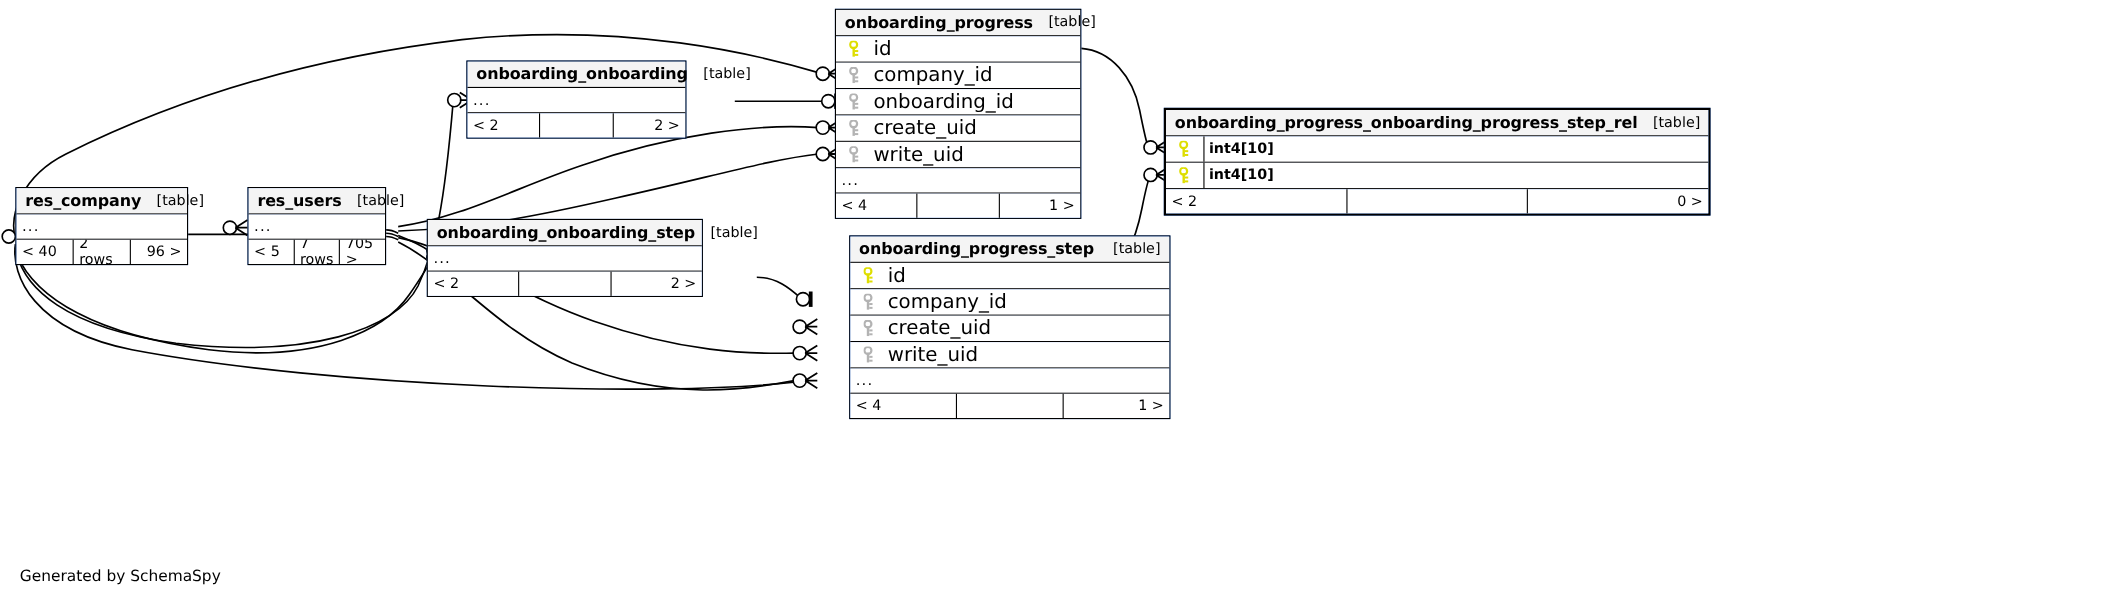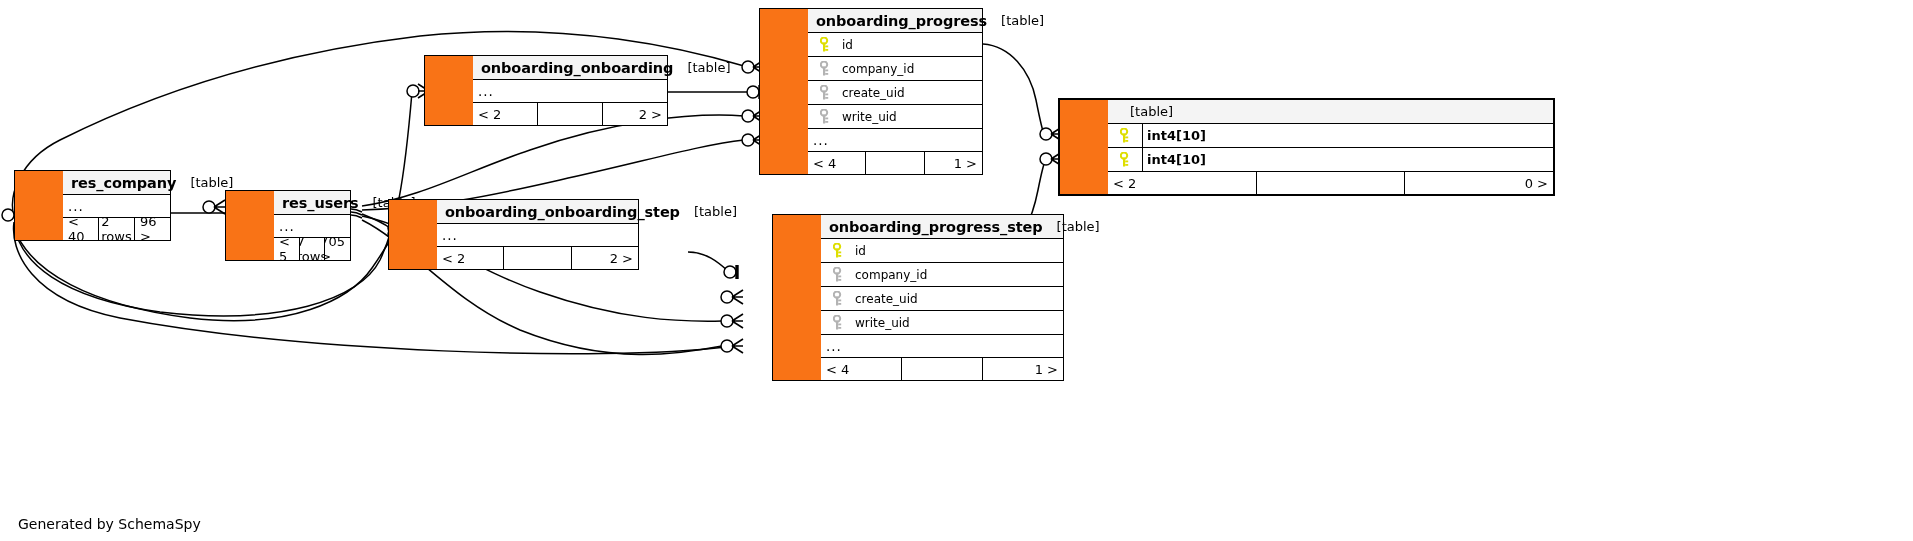--- a/index.html
+++ b/index.html
@@ -17,25 +17,24 @@
   }
   #edges {
     position: absolute;
     left: 0; top: 0;
     width: 1913px;
     height: 541px;
     pointer-events: none;
   }
   .table-node {
     position: absolute;
-    background: #f97316;
+    background: #3b82f6;
     border: 1px solid #000000;
     box-sizing: border-box;
     z-index: 5;
-    padding-left: 48px;
   }
   .table-node.thick {
     border: 2px solid #000000;
   }
   .tbl-header {
     display: flex;
     align-items: center;
     justify-content: space-between;
     background: #f4f4f4;
     border-bottom: 1px solid #000000;
@@ -66,21 +65,21 @@
   }
   .col-row:last-child { border-bottom: none; }
   .key-cell {
     width: 34px;
     min-width: 34px;
     display: flex;
     align-items: center;
     justify-content: center;
   }
   .col-name {
-    font-size: 12px;
+    font-size: 18px;
     color: #000000;
     flex: 1;
     overflow: hidden;
   }
   .col-type {
     font-size: 13px;
     color: #000000;
     border-left: 1px solid #000000;
     padding: 0 4px;
     height: 100%;
@@ -219,33 +218,33 @@
         <span class="tbl-name">res_company</span>
         <span class="tbl-kind">[table]</span>
       </div>
       <div class="ellipsis-row">...</div>
       <div class="footer-row">
         <div class="footer-cell fc-left">&lt; 40</div>
         <div class="footer-cell fc-mid">2 rows</div>
         <div class="footer-cell fc-right">96 &gt;</div>
       </div>
     </div>
-    <div class="table-node" style="left: 225px; top: 170px; width: 126px; margin-top: 20px;">
+    <div class="table-node" style="left: 225px; top: 170px; width: 126px;">
       <div class="tbl-header">
         <span class="tbl-name">res_users</span>
         <span class="tbl-kind">[table]</span>
       </div>
       <div class="ellipsis-row">...</div>
       <div class="footer-row">
         <div class="footer-cell fc-left">&lt; 5</div>
         <div class="footer-cell fc-mid">7 rows</div>
         <div class="footer-cell fc-right">705 &gt;</div>
       </div>
     </div>
-    <div class="table-node" style="left: 424px; top: 55px; width: 244px;">
+    <div class="table-node" style="left: 424px; top: 55px; width: 200px;">
       <div class="tbl-header">
         <span class="tbl-name">onboarding_onboarding</span>
         <span class="tbl-kind">[table]</span>
       </div>
       <div class="ellipsis-row">...</div>
       <div class="footer-row">
         <div class="footer-cell fc-left">&lt; 2</div>
         <div class="footer-cell fc-mid"></div>
         <div class="footer-cell fc-right">2 &gt;</div>
       </div>
@@ -291,20 +290,31 @@
       </div>
       <div class="col-row">
         <span class="key-cell">
           <svg width="11" height="16" viewBox="0 0 11 16" aria-hidden="true">
             <circle cx="4" cy="3.6" r="3.2" fill="none" stroke="#b3b3b3" stroke-width="2"></circle>
             <rect x="3" y="5.5" width="2.2" height="9" fill="#b3b3b3"></rect>
             <rect x="5.2" y="8.5" width="3" height="1.8" fill="#b3b3b3"></rect>
             <rect x="5.2" y="12" width="3" height="1.8" fill="#b3b3b3"></rect>
           </svg>
         </span>
+        <span class="col-name">onboarding_id</span>
+      </div>
+      <div class="col-row">
+        <span class="key-cell">
+          <svg width="11" height="16" viewBox="0 0 11 16" aria-hidden="true">
+            <circle cx="4" cy="3.6" r="3.2" fill="none" stroke="#b3b3b3" stroke-width="2"></circle>
+            <rect x="3" y="5.5" width="2.2" height="9" fill="#b3b3b3"></rect>
+            <rect x="5.2" y="8.5" width="3" height="1.8" fill="#b3b3b3"></rect>
+            <rect x="5.2" y="12" width="3" height="1.8" fill="#b3b3b3"></rect>
+          </svg>
+        </span>
         <span class="col-name">create_uid</span>
       </div>
       <div class="col-row">
         <span class="key-cell">
           <svg width="11" height="16" viewBox="0 0 11 16" aria-hidden="true">
             <circle cx="4" cy="3.6" r="3.2" fill="none" stroke="#b3b3b3" stroke-width="2"></circle>
             <rect x="3" y="5.5" width="2.2" height="9" fill="#b3b3b3"></rect>
             <rect x="5.2" y="8.5" width="3" height="1.8" fill="#b3b3b3"></rect>
             <rect x="5.2" y="12" width="3" height="1.8" fill="#b3b3b3"></rect>
           </svg>
@@ -369,20 +379,21 @@
       </div>
       <div class="ellipsis-row">...</div>
       <div class="footer-row">
         <div class="footer-cell fc-left">&lt; 4</div>
         <div class="footer-cell fc-mid"></div>
         <div class="footer-cell fc-right">1 &gt;</div>
       </div>
     </div>
     <div class="table-node thick" style="left: 1058px; top: 98px; width: 497px;">
       <div class="tbl-header">
+        <span class="tbl-name">onboarding_progress_onboarding_progress_step_rel</span>
         <span class="tbl-kind">[table]</span>
       </div>
       <div class="col-row">
         <span class="key-cell">
           <svg width="11" height="16" viewBox="0 0 11 16" aria-hidden="true">
             <circle cx="4" cy="3.6" r="3.2" fill="none" stroke="#dede00" stroke-width="2"></circle>
             <rect x="3" y="5.5" width="2.2" height="9" fill="#dede00"></rect>
             <rect x="5.2" y="8.5" width="3" height="1.8" fill="#dede00"></rect>
             <rect x="5.2" y="12" width="3" height="1.8" fill="#dede00"></rect>
           </svg>

